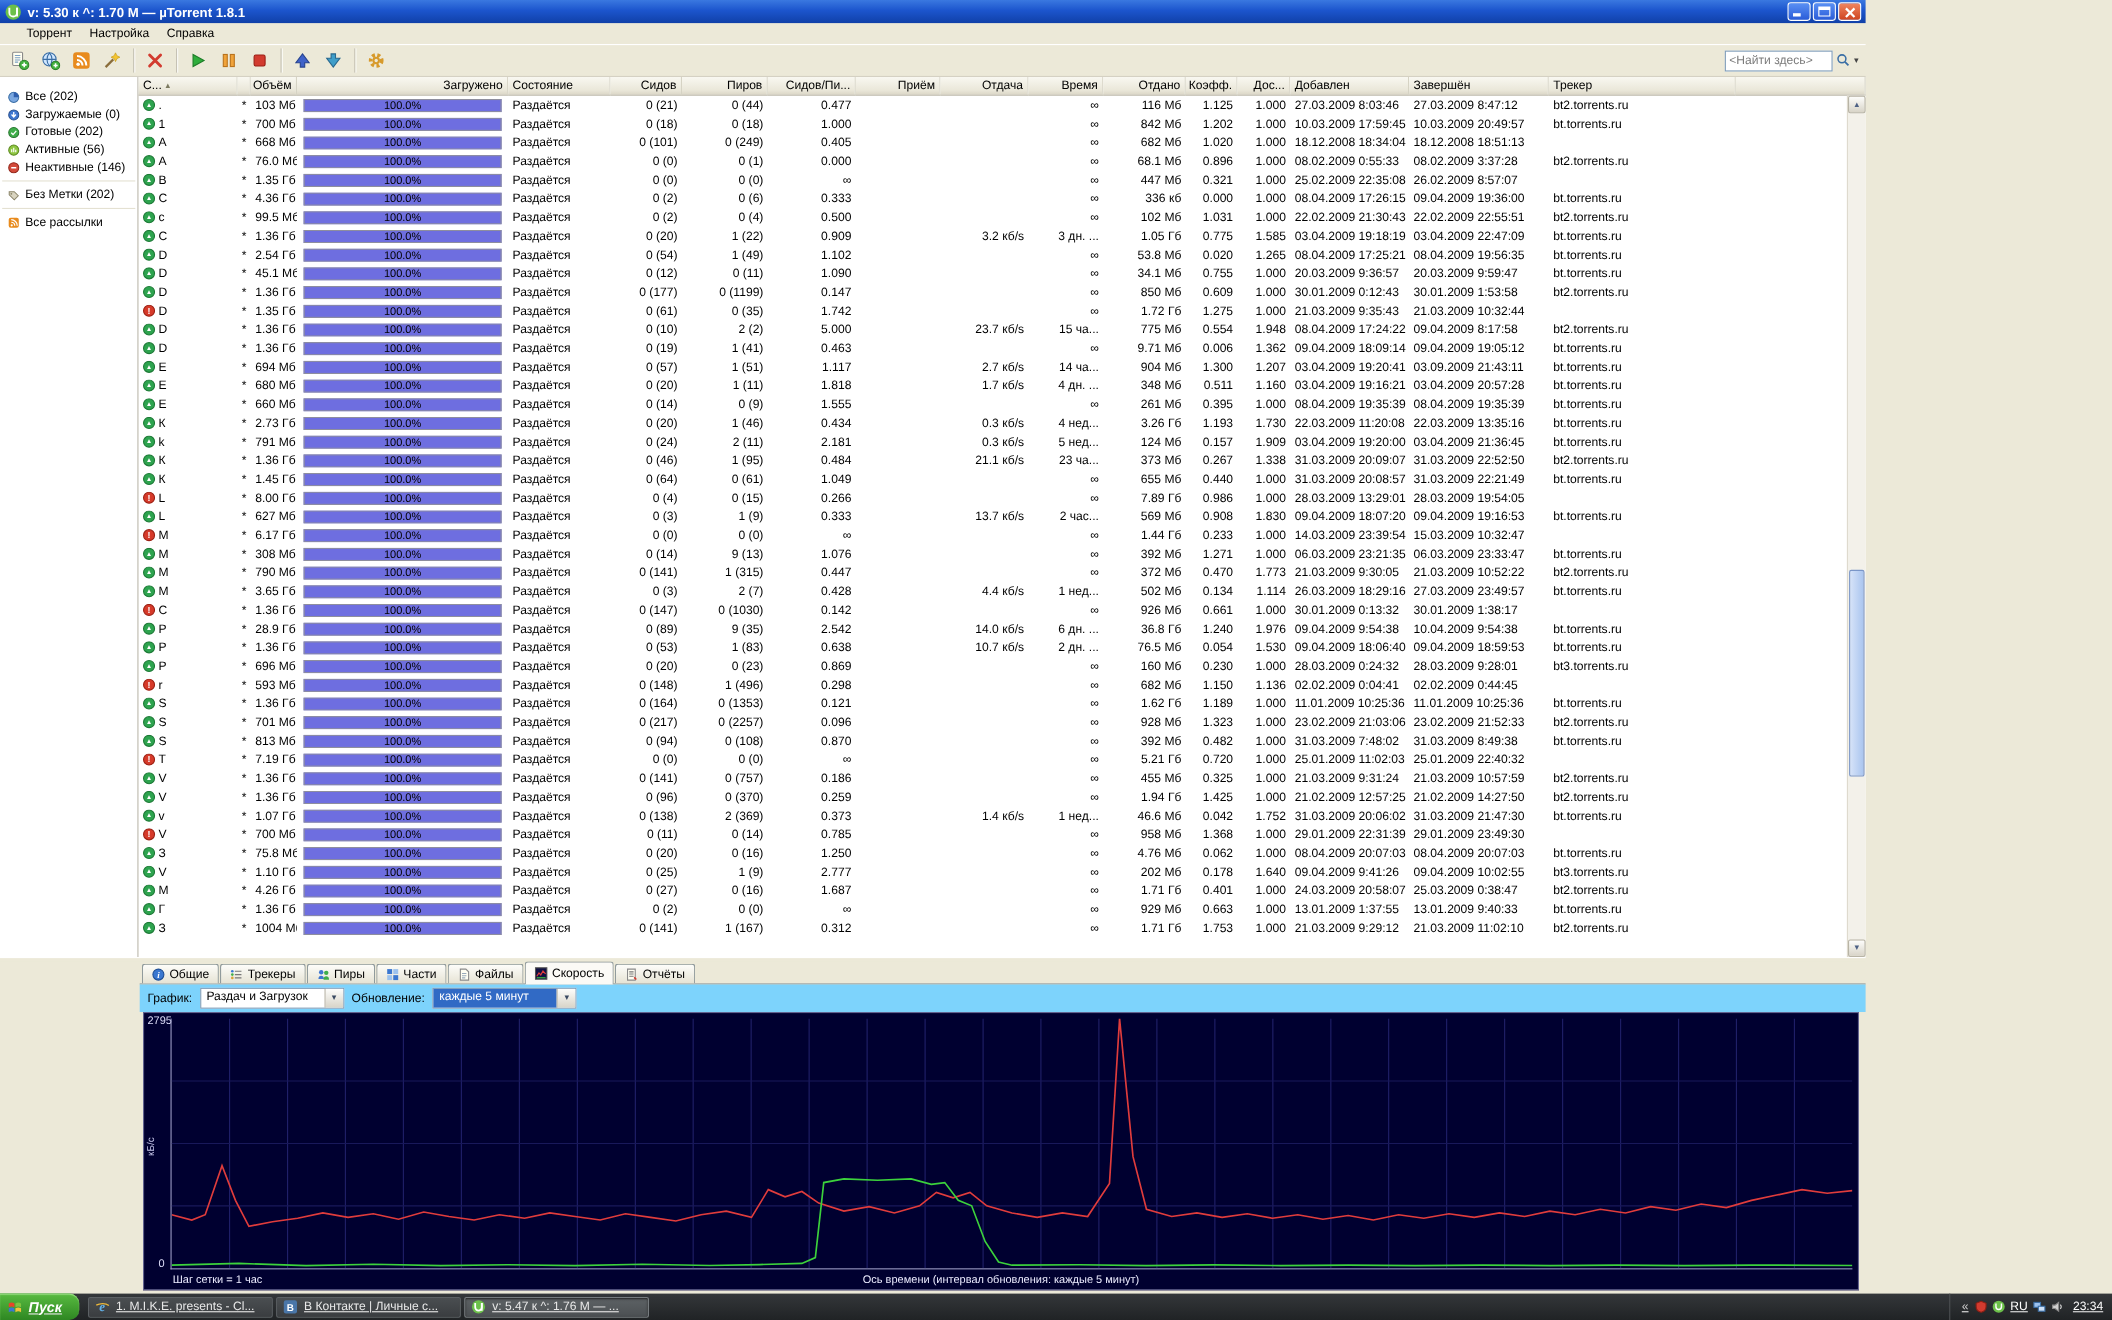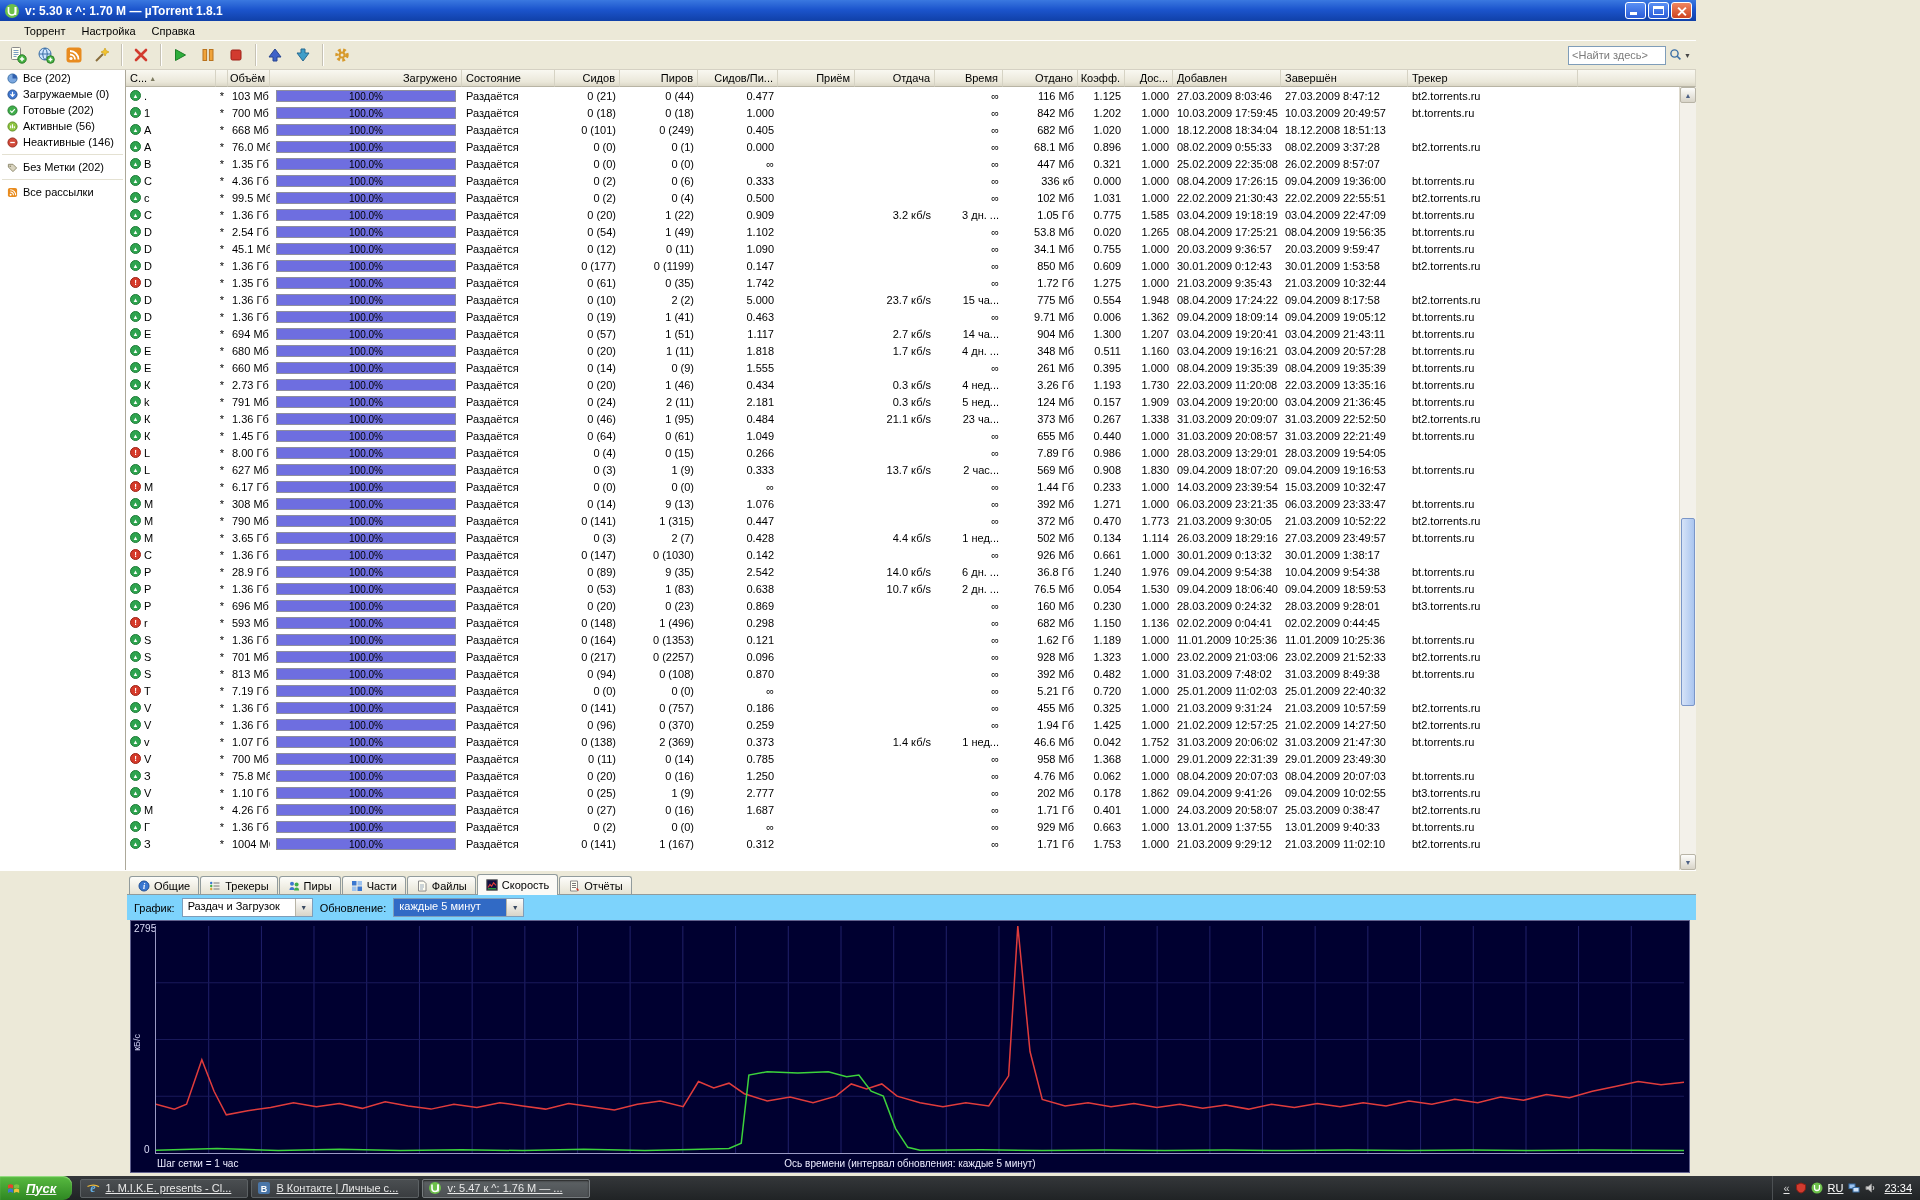--- a/index.html
+++ b/index.html
@@ -28,21 +28,21 @@
     border-top:1px solid #fff; border-bottom:1px solid #d5d1c3; }
   .tbtn { width:26px; height:26px; display:inline-flex; align-items:center; justify-content:center; border:1px solid transparent; border-radius:2px; }
   .tsep { width:1px; height:22px; background:#c6c2b4; box-shadow:1px 0 0 #fff; margin:0 4px; }
   .search { margin-left:auto; display:flex; align-items:center; gap:3px; }
   .search input { width:98px; height:19px; border:1px solid #7f9db9; color:#7c7c7c; font:11px "Liberation Sans",sans-serif; padding:0 3px; }
   .mag { display:inline-flex; align-items:center; gap:1px; }
   .mag .dd { font-size:7px; color:#444; }
 
   
   .content { flex:1 1 auto; display:flex; min-height:0; }
-  .sidebar { width:126px; flex:0 0 126px; background:#fff; border-right:1px solid #aca899; padding-top:0; overflow:hidden; }
+  .sidebar { width:126px; flex:0 0 126px; background:#fff; border-right:1px solid #aca899; padding-top:10px; overflow:hidden; }
   .side-item { display:flex; align-items:center; gap:5px; padding:2px 3px 2px 7px; white-space:nowrap; }
   .side-sep { height:1px; background:#e4e1d2; margin:4px 2px; }
   .icn { display:inline-flex; flex:0 0 auto; }
 
   .main { flex:1; min-width:0; position:relative; display:flex; flex-direction:column; background:#fff;
     --cols:90px 12px 42px 192px 93px 65px 78px 80px 77px 80px 68px 75px 47px 48px 108px 127px 170px minmax(0,1fr); }
   .thead { display:grid; grid-template-columns:var(--cols); height:17px; flex:0 0 17px; }
   .hcell { background:linear-gradient(#f9f8f1,#eae7d9 75%,#dbd7c7); border-right:1px solid #d6d3c4; border-bottom:1px solid #b8b4a4;
     padding:1px 4px; white-space:nowrap; overflow:hidden; display:flex; align-items:center; gap:2px; }
   .hcell.r { justify-content:flex-end; }
@@ -747,21 +747,21 @@
             <div class="c r">0 (57)</div>
             <div class="c r">1 (51)</div>
             <div class="c r">1.117</div>
             <div class="c r"></div>
             <div class="c r">2.7 кб/s</div>
             <div class="c r">14 ча...</div>
             <div class="c r">904 Мб</div>
             <div class="c r">1.300</div>
             <div class="c r">1.207</div>
             <div class="c">03.04.2009 19:20:41</div>
-            <div class="c">03.04.2009 21:43:11</div>
+            <div class="c">03.09.2009 21:43:11</div>
             <div class="c">bt.torrents.ru</div>
             <div class="c"></div>
           </div>
           <div class="trow">
             <div class="c name">
               <span class="sticon ok">▲</span>
               <span>Е</span>
             </div>
             <div class="c star">*</div>
             <div class="c r">680 Мб</div>
@@ -1474,21 +1474,21 @@
             </div>
             <div class="c">Раздаётся</div>
             <div class="c r">0 (25)</div>
             <div class="c r">1 (9)</div>
             <div class="c r">2.777</div>
             <div class="c r"></div>
             <div class="c r"></div>
             <div class="c r">∞</div>
             <div class="c r">202 Мб</div>
             <div class="c r">0.178</div>
-            <div class="c r">1.862</div>
+            <div class="c r">1.640</div>
             <div class="c">09.04.2009 9:41:26</div>
             <div class="c">09.04.2009 10:02:55</div>
             <div class="c">bt3.torrents.ru</div>
             <div class="c"></div>
           </div>
           <div class="trow">
             <div class="c name">
               <span class="sticon ok">▲</span>
               <span>М</span>
             </div>

